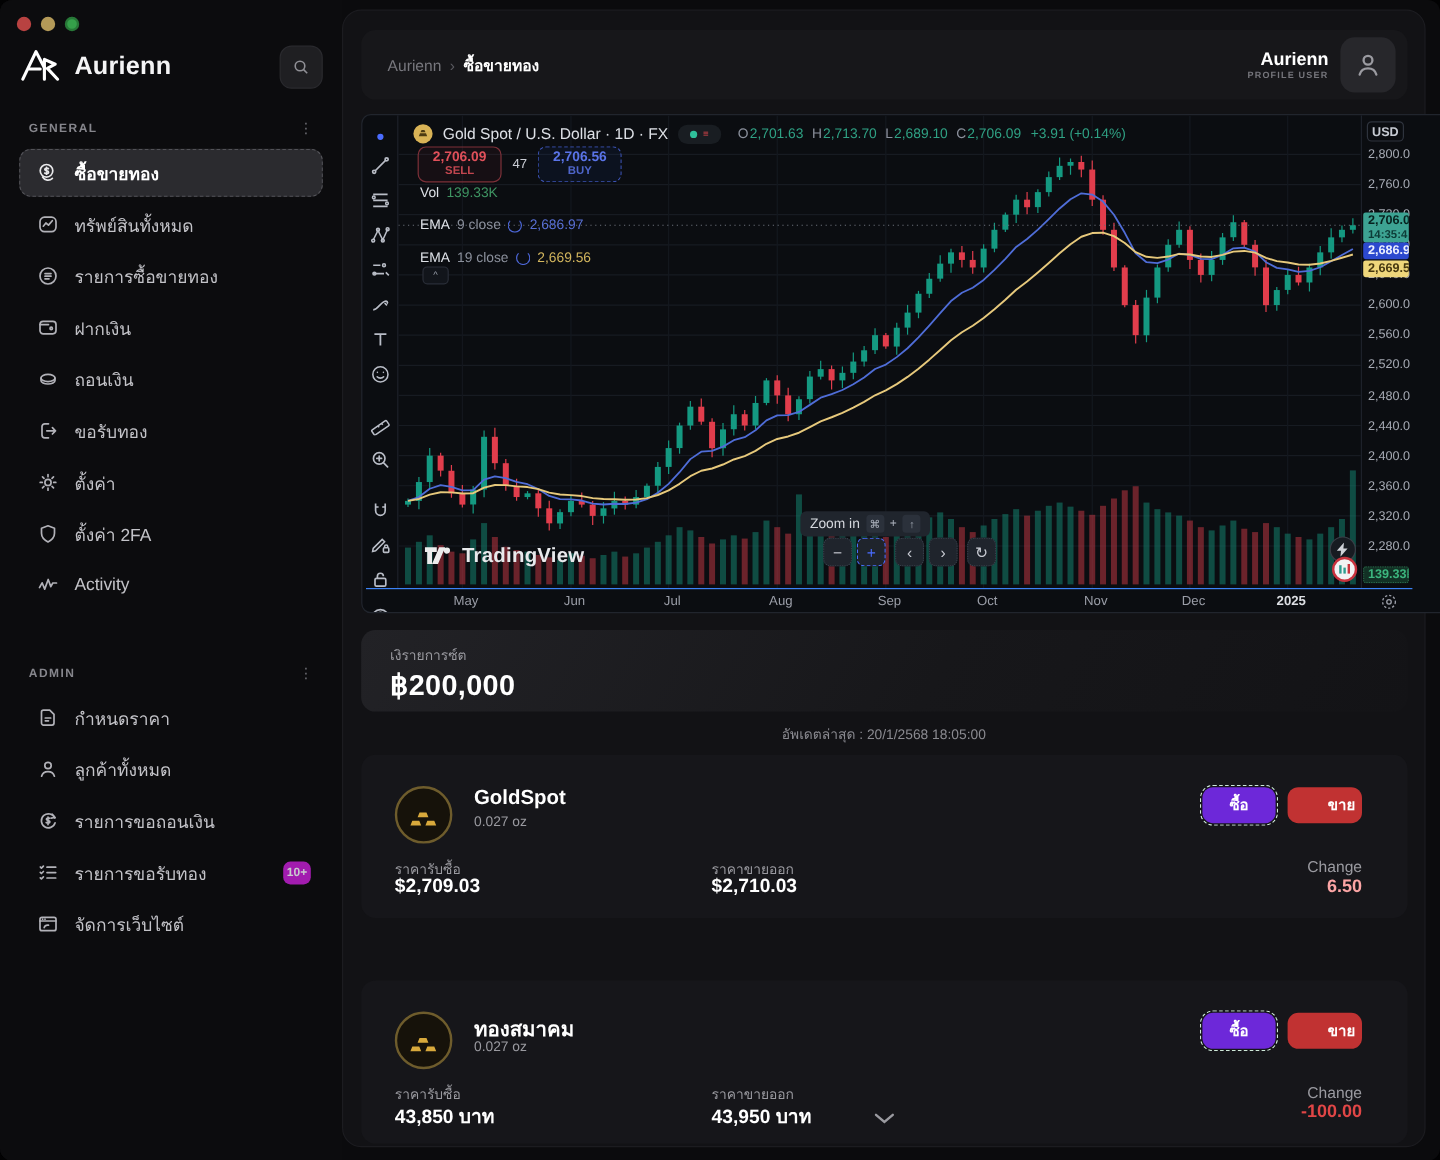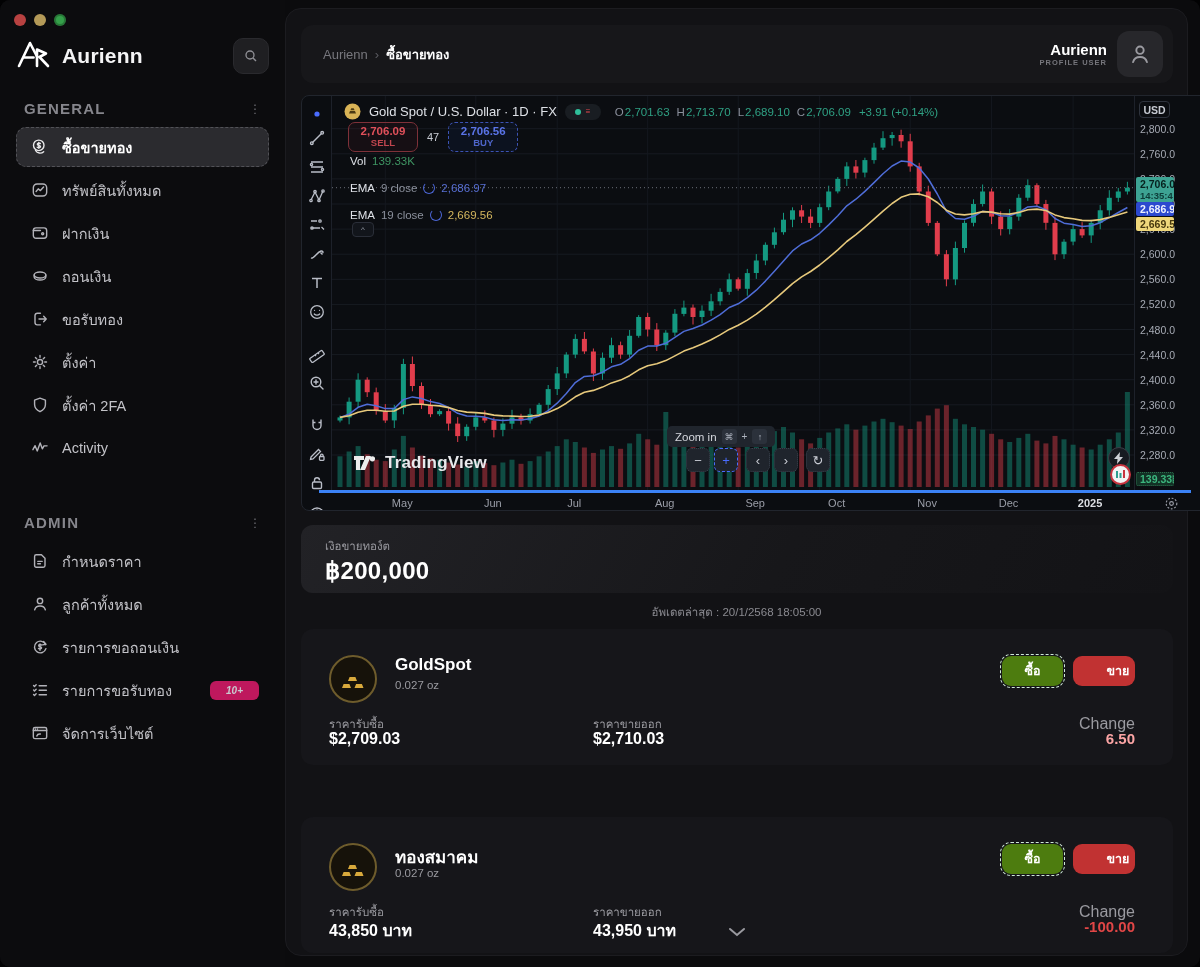--- a/index.html
+++ b/index.html
@@ -8,27 +8,27 @@
 
   
   .sidebar { position:absolute; left:0; top:0; width:285px; height:967px; background:#0c0c0e; }
   .traffic { display:flex; gap:8px; padding:14px 0 0 14px; }
   .traffic span { width:12px; height:12px; border-radius:50%; }
   .t-red{background:#b84241;} .t-yellow{background:#b49a58;} .t-green{background:#35a04a; box-shadow:inset 0 0 0 2px rgba(0,0,0,.25);}
   .brand-row { display:flex; align-items:center; gap:10px; margin:8px 16px 0 16px; height:44px; }
   .brand-name { color:#f4f4f5; font-size:21px; font-weight:700; letter-spacing:.2px; }
   .search-btn { margin-left:auto; width:36px; height:36px; border-radius:10px; background:#1f1f22; border:1px solid #2a2a2e; display:flex; align-items:center; justify-content:center; color:#8f8f95; }
   .section-row { display:flex; justify-content:space-between; align-items:center; margin:22px 24px 10px 24px; }
-  .section-label { color:#86868c; font-size:15px; font-weight:700; letter-spacing:1.2px; }
+  .section-label { color:#86868c; font-size:10px; font-weight:700; letter-spacing:1.2px; }
   .section-menu { color:#6e6e74; font-size:12px; cursor:pointer; }
   .nav-item { height:40px; margin:0 16px 3px 16px; border-radius:10px; display:flex; align-items:center; gap:12px; padding:0 10px 0 14px; color:#c3c3c8; font-size:14.5px; font-weight:500; }
   .nav-item svg { flex:0 0 auto; color:#b2b2b8; }
   .nav-item.active { background:#2b2b2f; outline:1px dashed #525257; outline-offset:-1px; color:#ffffff; font-weight:700; }
   .nav-item.active svg { color:#e8e8ea; }
-  .nav-badge { margin-left:auto; background:#be185d; color:#c9c9cf; font-size:10px; font-weight:700; border-radius:6px; padding:4px 16px;font-style:italic; }
+  .nav-badge { margin-left:auto; background:#a21caf; color:#c9c9cf; font-size:10px; font-weight:700; border-radius:6px; padding:4px 3px; }
   .admin-gap { margin-top:46px; }
 
   
   .main { position:absolute; left:285px; top:8px; width:903px; height:948px; background:#121215; border:1px solid #1c1c20; border-radius:16px; }
   .topbar { position:absolute; left:15px; top:16px; width:872px; height:58px; background:#17171a; border-radius:12px; display:flex; align-items:center; padding:0 10px 0 22px; }
   .crumb-root { color:#77777d; font-size:13px; }
   .crumb-sep { color:#5a5a60; font-size:13px; margin:0 7px; }
   .crumb-cur { color:#ffffff; font-size:13px; font-weight:700; }
   .profile { margin-left:auto; display:flex; align-items:center; gap:10px; }
   .profile-txt { text-align:right; }
@@ -65,21 +65,21 @@
 
   .zoom-tip { position:absolute; left:365px; top:330px; height:21px; background:#20252d; border-radius:5px; display:flex; align-items:center; gap:5px; padding:0 8px; }
   .zoom-tip .zt { color:#d5d8de; font-size:11.5px; }
   .keycap { width:15px; height:15px; background:#2b313b; border-radius:3px; color:#aeb4bf; font-size:9px; display:flex; align-items:center; justify-content:center; }
   .zplus { color:#aeb4bf; font-size:10px; }
   .zoom-ctl { position:absolute; top:352px; width:24px; height:24px; border-radius:6px; background:#1f242c; outline:1px dotted #39404c; outline-offset:-1px; color:#c8cbd3; font-size:13px; display:flex; align-items:center; justify-content:center; }
   .zoom-ctl.plus { color:#4a6cff; outline:1px dashed #4a6cff; }
   .tv-logo { position:absolute; left:52px; top:357px; display:flex; align-items:center; gap:8px; color:#e8e9ec; }
   .tv-logo .tv-text { font-size:17px; font-weight:800; letter-spacing:.2px; }
 
-  .time-axis { position:absolute; left:17px; top:394px; width:872px; height:22px; border-top:3px solid #3b82f6; }
+  .time-axis { position:absolute; left:3px; top:394px; width:872px; height:22px; border-top:1px solid #3b82f6; }
   .t-label { position:absolute; top:4px; transform:translateX(-50%); color:#9b9ea8; font-size:11px; }
   .t-label.emph { color:#dcdee3; font-weight:700; }
   .axis-gear { position:absolute; right:12px; top:3px; color:#9b9ea8; }
 
   .price-scale { position:absolute; left:832px; top:0; width:40px; height:394px; border-left:1px solid #1d212a; }
   .usd-btn { position:absolute; left:4px; top:5px; width:31px; height:17px; border:1px solid #2e333d; border-radius:4px; color:#c6cad2; font-size:10.5px; font-weight:600; display:flex; align-items:center; justify-content:center; }
   .p-tick { position:absolute; left:5px; color:#a6aab4; font-size:10.5px; }
   .px-label { position:absolute; left:1px; width:38px; border-radius:2px; overflow:hidden; text-align:left; padding-left:4px; white-space:nowrap; }
   .px-last { background:#3da393; color:#06211e; font-size:10.5px; font-weight:700; line-height:12px; padding-top:1px; }
   .px-last .cd { font-size:9.5px; font-weight:600; color:#0d3c38; }
@@ -94,26 +94,26 @@
   .balance { position:absolute; left:15px; top:516px; width:872px; height:68px; border-radius:12px; background:linear-gradient(120deg,#222226 0%,#17171a 55%,#131316 100%); padding:12px 24px; }
   .bal-label { color:#9a9aa0; font-size:11.5px; }
   .bal-value { color:#ffffff; font-size:24px; font-weight:800; margin-top:2px; letter-spacing:.3px; }
   .update-line { position:absolute; left:0; top:594px; width:100%; text-align:center; color:#8a8a90; font-size:11.5px; }
   .asset-card { position:absolute; left:15px; width:872px; height:136px; background:#16161a; border-radius:12px; padding:0; }
   .card-1 { top:620px; } .card-2 { top:808px; }
   .gold-ico { position:absolute; left:28px; top:26px; width:48px; height:48px; border-radius:50%; background:#16120a; border:2px solid #6e5c2c; display:flex; align-items:center; justify-content:center; }
   .card-name { position:absolute; left:94px; top:26px; color:#fff; font-size:17px; font-weight:700; }
   .card-unit { position:absolute; left:94px; top:50px; color:#9a9aa0; font-size:11.5px; }
   .btn { position:absolute; top:27px; height:30px; border-radius:9px; color:#fff; font-size:12.5px; font-weight:700; display:flex; align-items:center; justify-content:center; }
-  .btn-buy { left:701px; width:61px; background:#4d7c0f; outline:1.5px dashed #cfe9d9; outline-offset:1px; }
+  .btn-buy { left:701px; width:61px; background:#6d28d9; outline:1.5px dashed #cfe9d9; outline-offset:1px; }
   .btn-sell { left:772px; width:62px; background:#c13232;padding-left:28px; }
   .fld-label { position:absolute; top:86px; color:#9a9aa0; font-size:11.5px; }
   .fld-value { position:absolute; top:101px; color:#fff; font-size:16px; font-weight:700; }
   .fl-1 { left:28px; } .fl-2 { left:292px; }
-  .chg-label { position:absolute; right:38px; top:86px; color:#9a9aa0; font-size:16px; text-align:left; }
+  .chg-label { position:absolute; right:38px; top:86px; color:#9a9aa0; font-size:13px; text-align:left; }
   .chg-value { position:absolute; right:38px; top:101px; font-size:15px; font-weight:700; text-align:right; }
   .chg-up { color:#fca5a5;text-align:center; } .chg-down { color:#e14646; }
   .expand { position:absolute; left:0; top:918px; width:100%; display:flex; justify-content:center; color:#9a9aa0; }
 </style>
 </head>
 <body>
 
 <div class="window">
 
   <nav class="sidebar">
@@ -152,20 +152,27 @@
           <path d="M6.6 16.2a6.3 6.3 0 0 0 9.8 1.4"></path>
         </svg>
       <span>ซื้อขายทอง</span>
     </div>
     <div class="nav-item">
       <svg width="20" height="20" viewBox="0 0 24 24" fill="none" stroke="currentColor" stroke-width="1.7" stroke-linecap="round" stroke-linejoin="round">
           <rect x="4" y="4.8" width="16" height="14.4" rx="4.5"></rect>
           <path d="M7.3 13.8l2.6-3.2 2.6 2.1 3.8-4.4"></path>
         </svg>
       <span>ทรัพย์สินทั้งหมด</span>
+    </div>
+    <div class="nav-item">
+      <svg width="20" height="20" viewBox="0 0 24 24" fill="none" stroke="currentColor" stroke-width="1.7" stroke-linecap="round" stroke-linejoin="round">
+          <circle cx="12" cy="12" r="8"></circle>
+          <path d="M9 9.6h6M9 12.2h6M9 14.8h4"></path>
+        </svg>
+      <span>รายการซื้อขายทอง</span>
     </div>
     <div class="nav-item">
       <svg width="20" height="20" viewBox="0 0 24 24" fill="none" stroke="currentColor" stroke-width="1.7" stroke-linecap="round" stroke-linejoin="round">
           <path d="M4 9c0-1.8 1.4-3.2 3.2-3.2h9.6C18.6 5.8 20 7.2 20 9v6c0 1.8-1.4 3.2-3.2 3.2H7.2C5.4 18.2 4 16.8 4 15z"></path>
           <path d="M4 9h8.5"></path>
           <circle cx="15.2" cy="12.8" r="1.2"></circle>
         </svg>
       <span>ฝากเงิน</span>
     </div>
     <div class="nav-item">
@@ -775,21 +782,21 @@
           <div>2,706.0</div>
           <div class="cd">14:35:4</div>
         </div>
         <div class="px-label px-ema9" style="top: 105.664px;">2,686.9</div>
         <div class="px-label px-ema19" style="top: 120.664px;">2,669.5</div>
         <div class="px-label px-vol" style="top: 376px;">139.33K</div>
       </div>
     </section>
 
     <section class="balance">
-      <div class="bal-label">เงิอขายทอง์ต</div>
+      <div class="bal-label">เงิรายการซ์ต</div>
       <div class="bal-value">฿200,000</div>
     </section>
 
     <div class="update-line">อัพเดตล่าสุด : 20/1/2568 18:05:00</div>
 
     <section class="asset-card card-1">
       <span class="gold-ico">
         <svg width="26" height="20" viewBox="0 0 26 20">
             <path d="M8 12h9l-1.6-4H9.6z M2 19h9l-1.6-4H3.6z M14.5 19h9l-1.6-4h-5.8z" fill="#d8a93c"></path>
           </svg>

